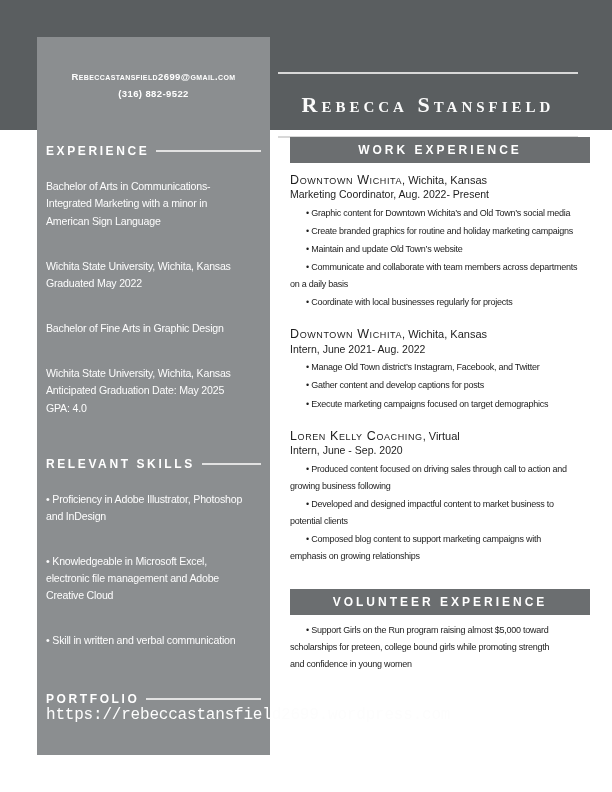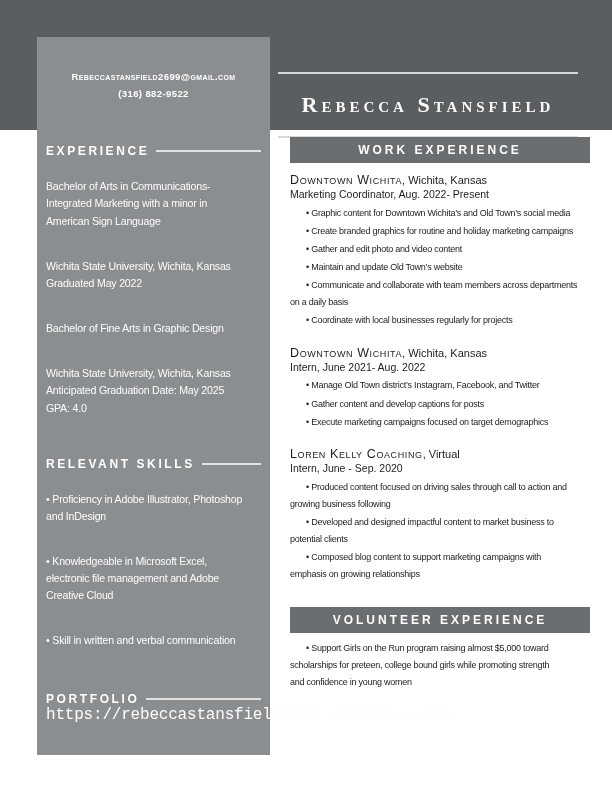--- a/index.html
+++ b/index.html
@@ -99,21 +99,20 @@
   </div>
 
   <div class="main">
     <div class="section-bar">WORK EXPERIENCE</div>
 
     <div class="job">
       <div class="company-line"><span class="company">Downtown Wichita</span><span>, Wichita, Kansas</span></div>
       <div class="role">Marketing Coordinator, Aug. 2022- Present</div>
       <div class="bullet">Graphic content for Downtown Wichita’s and Old Town’s social media</div>
       <div class="bullet">Create branded graphics for routine and holiday marketing campaigns</div>
-      <div class="bullet">Gather and edit photo and video content</div>
       <div class="bullet">Maintain and update Old Town’s website</div>
       <div class="bullet">Communicate and collaborate with team members across departments
 on a daily basis</div>
       <div class="bullet">Coordinate with local businesses regularly for projects</div>
     </div>
 
     <div class="job">
       <div class="company-line"><span class="company">Downtown Wichita</span><span>, Wichita, Kansas</span></div>
       <div class="role">Intern, June 2021- Aug. 2022</div>
       <div class="bullet">Manage Old Town district’s Instagram, Facebook, and Twitter</div>

